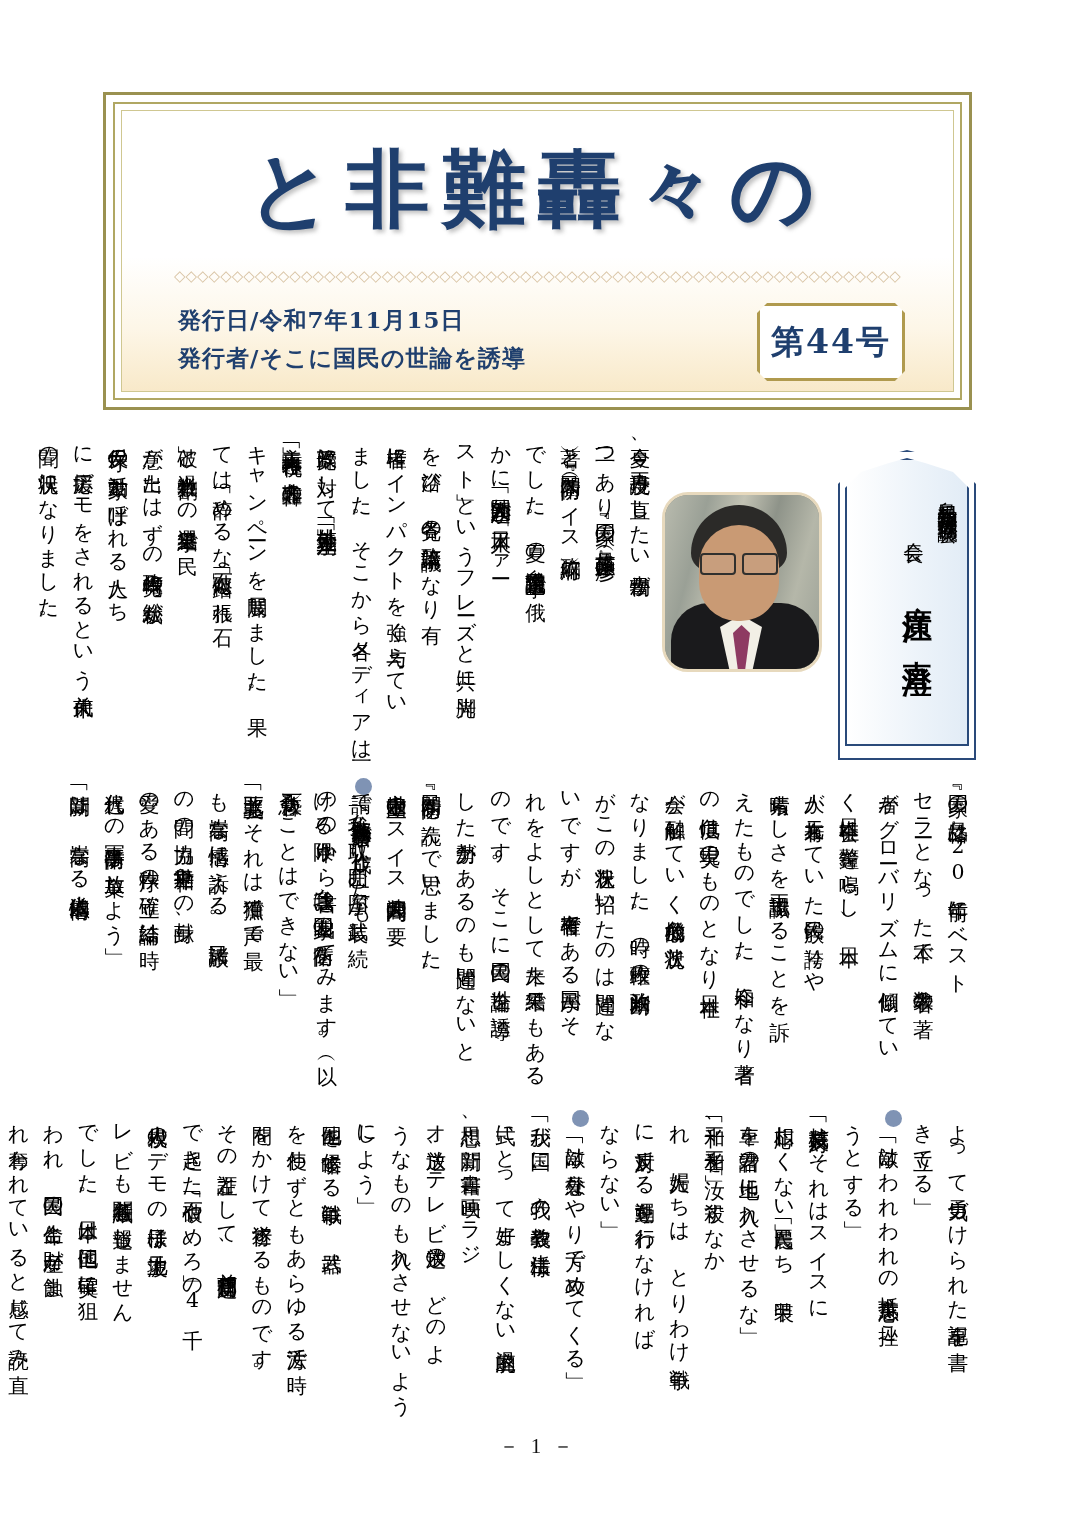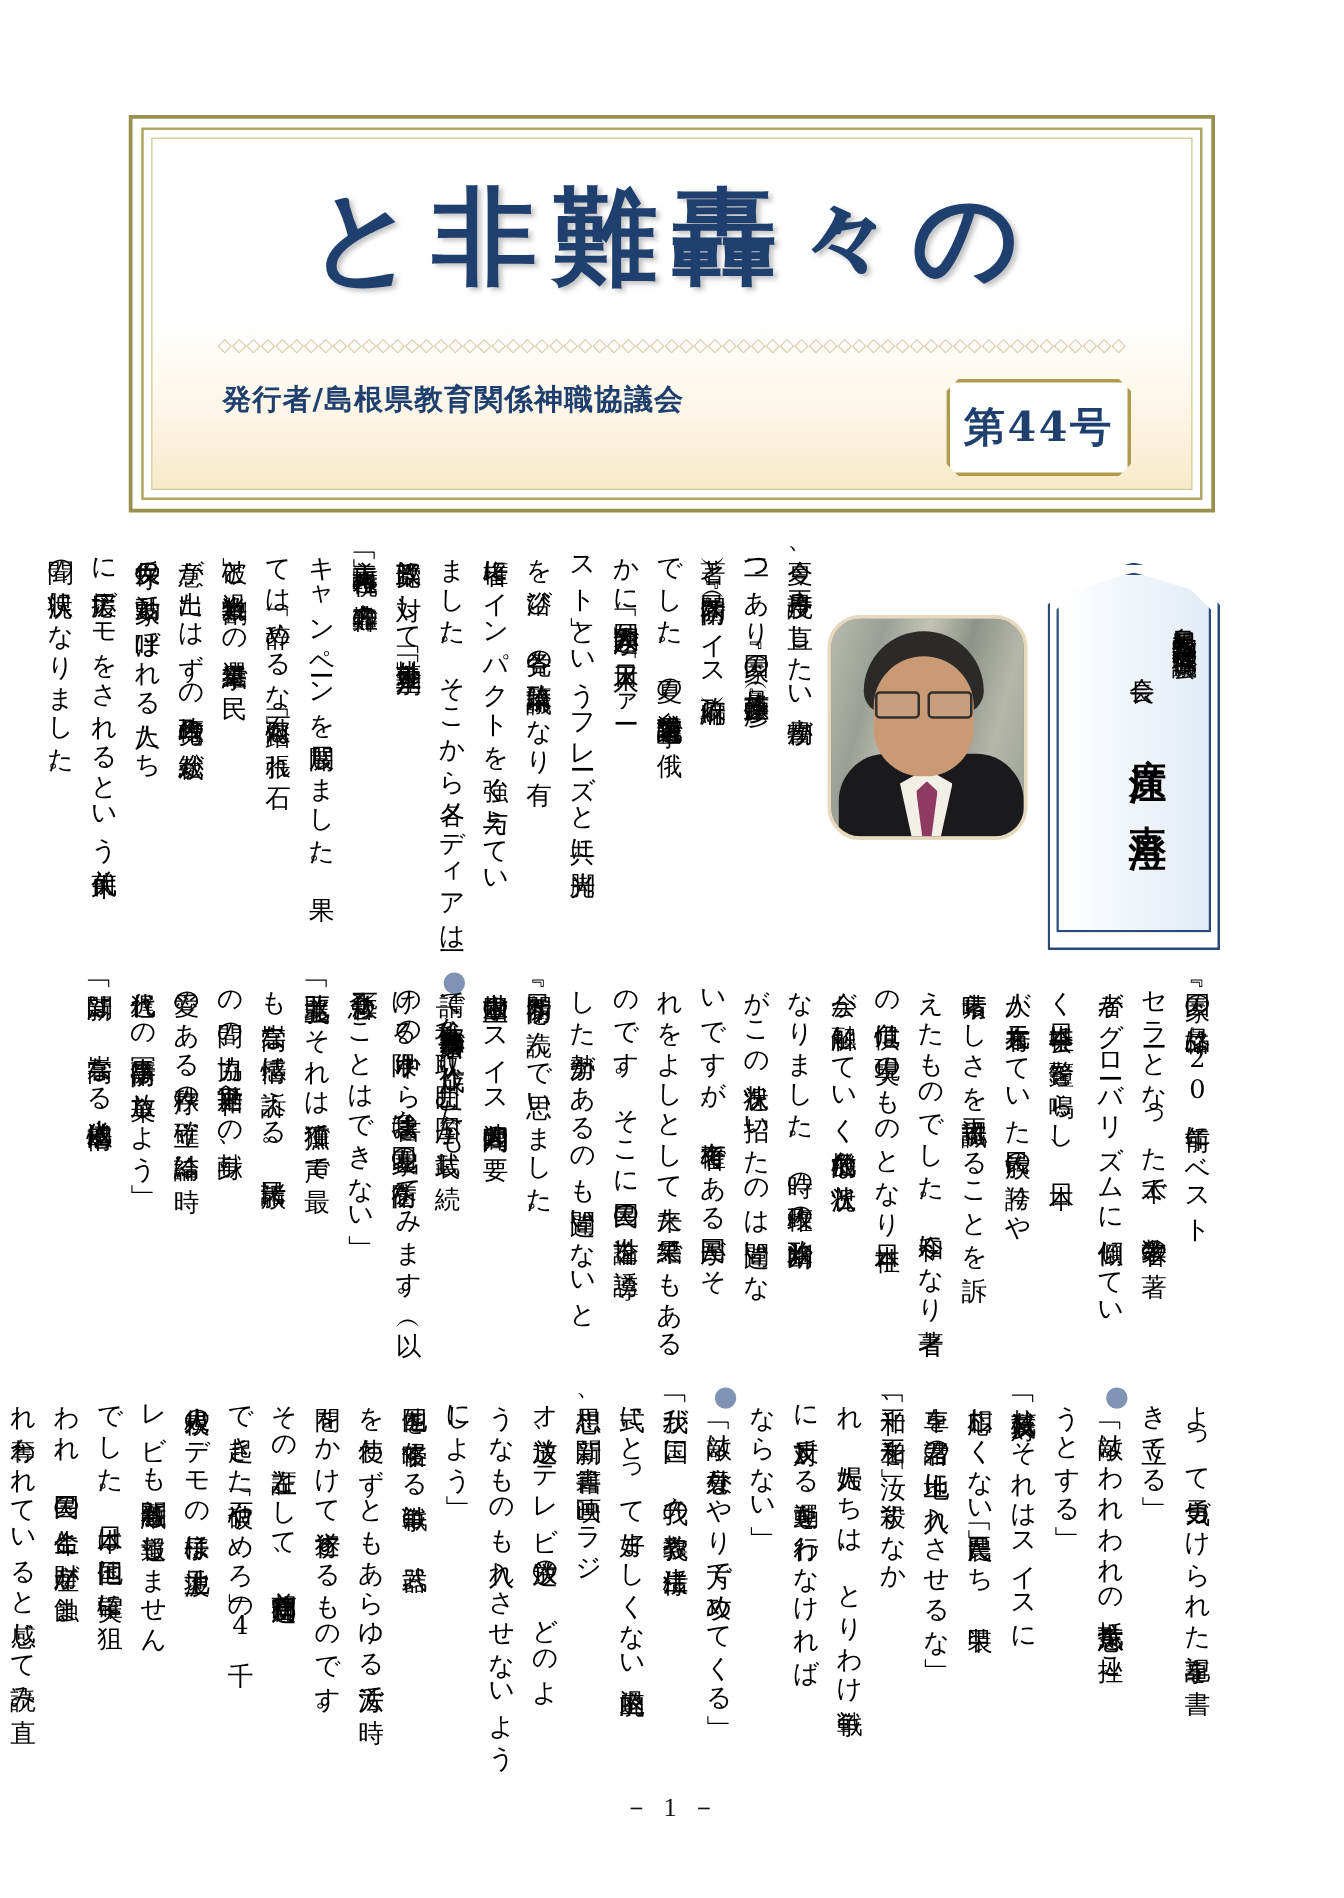--- a/index.html
+++ b/index.html
@@ -261,21 +261,22 @@
 
 <div class="masthead">
   <div class="masthead-inner">
     <div class="masthead-inner2">
 
       <div class="mast-title">と非難轟々の</div>
 
       <div class="mast-divider">◇◇◇◇◇◇◇◇◇◇◇◇◇◇◇◇◇◇◇◇◇◇◇◇◇◇◇◇◇◇◇◇◇◇◇◇◇◇◇◇◇◇◇◇◇◇◇◇◇◇◇◇◇◇◇◇◇◇◇◇◇◇◇◇◇◇◇◇◇◇◇◇◇◇</div>
 
       <div class="mast-meta">
-        <div>発行者/島根県教育関係神職協議会</div>
+        <div>発行日/令和7年11月15日</div>
+        <div>発行者/そこに国民の世論を誘導</div>
       </div>
 
       <div class="issue-badge">第44号</div>
     </div>
   </div>
 </div>
 
 <div class="author-photo">
   <div class="photo-bg"></div>
   <div class="photo-suit"></div>

